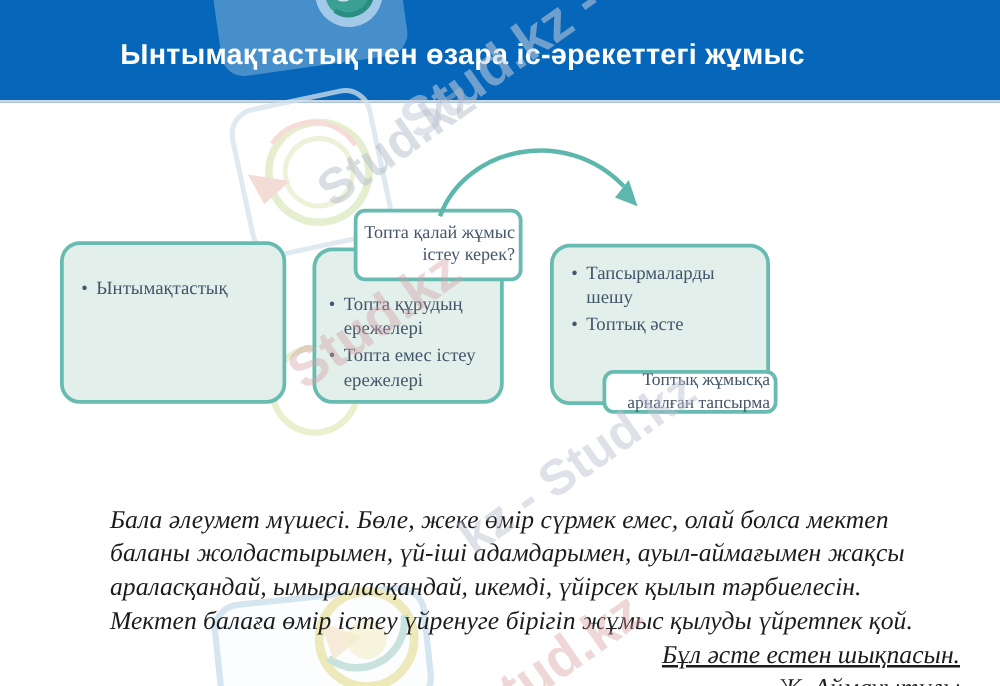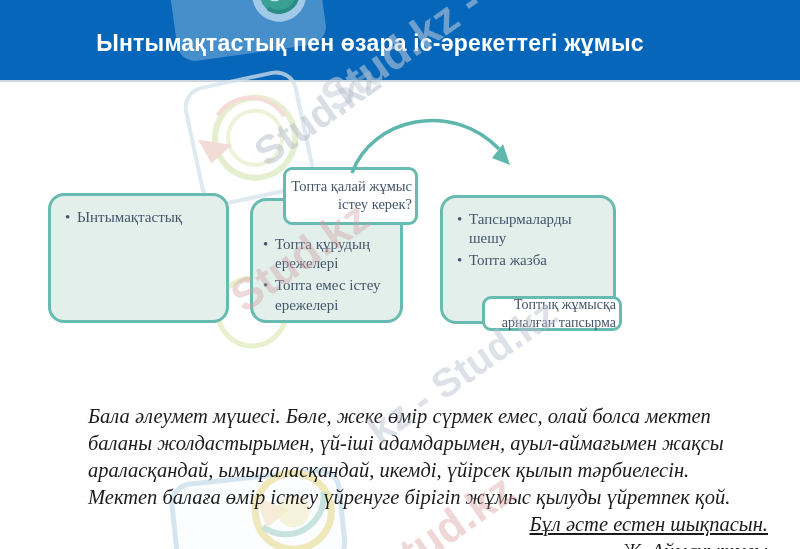--- a/index.html
+++ b/index.html
@@ -23,21 +23,21 @@
     z-index:3;
   }
   
   .deco-behind { position:absolute; left:0; top:0; z-index:2; pointer-events:none; }
   .deco-front  { position:absolute; left:0; top:0; z-index:4; pointer-events:none; }
   
   .tealbox {
     position:absolute; background:#e2efeb;
     border:3px solid #68bbb1; border-radius:16px; z-index:3;
   }
-  .box1 { left:48px;  top:193px; width:181px; height:130px; padding:12px 6px 0 12px; }
+  .box1 { left:48px;  top:193px; width:181px; height:130px; padding:26px 6px 0 12px; }
   .box2 { left:250px; top:198px; width:153px; height:125px; padding:34px 4px 0 8px; }
   .box3 { left:440px; top:195px; width:176px; height:129px; padding:12px 8px 0 12px; }
   .bullet {
     position:relative; padding-left:14px; margin-bottom:3px;
     color:#44566a; font-size:15px; line-height:1.28;
   }
   .bullet::before {
     content:"•"; position:absolute; left:2px; top:0; color:#44566a;
   }
   .labelbox {
@@ -107,21 +107,21 @@
 
   <div class="tealbox box1">
     <div class="bullet">Ынтымақтастық</div>
   </div>
   <div class="tealbox box2">
     <div class="bullet">Топта құрудың ережелері</div>
     <div class="bullet">Топта емес істеу ережелері</div>
   </div>
   <div class="tealbox box3">
     <div class="bullet">Тапсырмаларды шешу</div>
-    <div class="bullet">Топта жазба</div>
+    <div class="bullet">Топтық әсте</div>
   </div>
 
   <div class="labelbox label2">
     <span>Топта қалай жұмыс істеу керек?</span>
   </div>
   <div class="labelbox label3">
     <span>Топтық жұмысқа арналған тапсырма</span>
   </div>
 
   <svg class="deco-front" width="800" height="549" viewBox="0 0 800 549">

